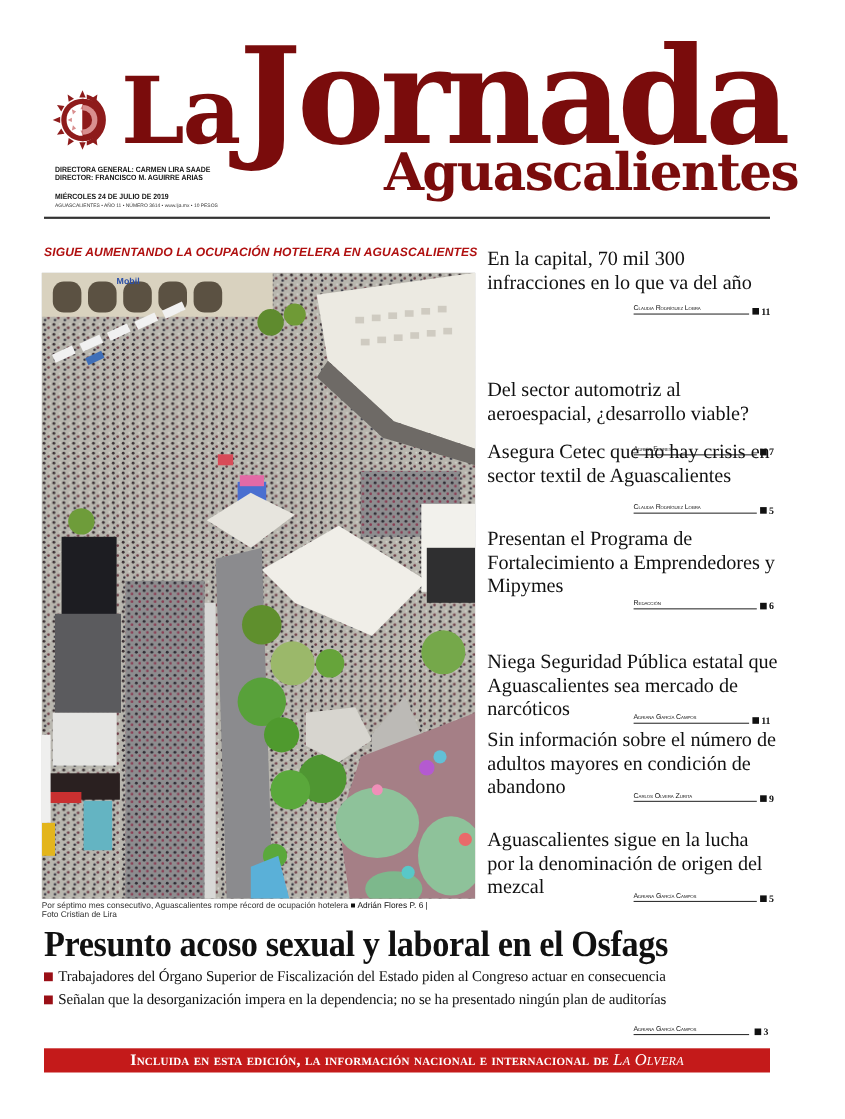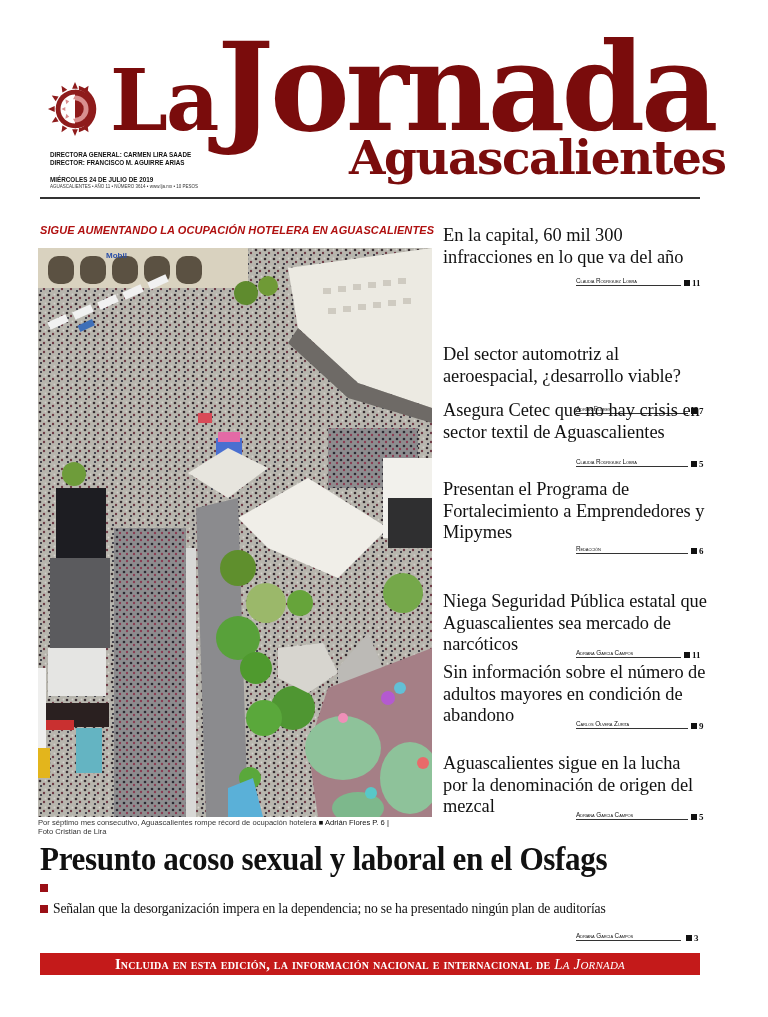--- a/index.html
+++ b/index.html
@@ -255,21 +255,21 @@
 <div class="photo-caption">
   <span>Por séptimo mes consecutivo, Aguascalientes rompe récord de ocupación hotelera</span>
   <span class="sq">■</span>
   <span class="credit">Adrián Flores P. 6 |</span><br>
   <span>Foto Cristian de Lira</span>
 </div>
 
 <div class="stories">
 
   <article class="story" style="top:0px;">
-    <div class="story-headline">En la capital, 60 mil 300 infracciones en lo que va del año</div>
+    <div class="story-headline">En la capital, 70 mil 300 infracciones en lo que va del año</div>
     <div class="byline-row" style="left:133px; top:49px; width:130px;">
       <span class="byline">Claudia Rodríguez Lobra</span>
       <div class="byline-line" style="width:105px;"></div>
       <span class="page-ref" style="left:108px;"><span class="sq"></span><span>11</span></span>
     </div>
   </article>
 
   <article class="story" style="top:88px;margin-top:31px;">
     <div class="story-headline">Del sector automotriz al aeroespacial, ¿desarrollo viable?</div>
     <div class="byline-row" style="left:133px; top:58px; width:130px;">
@@ -320,27 +320,27 @@
     <div class="byline-row" style="left:133px; top:55px; width:130px;">
       <span class="byline">Adriana García Campos</span>
       <div class="byline-line" style="width:112px;"></div>
       <span class="page-ref" style="left:115px;"><span class="sq"></span><span>5</span></span>
     </div>
   </article>
 </div>
 
 <h1 class="main-headline">Presunto acoso sexual y laboral en el Osfags</h1>
 <div class="deck" style="top:880px;">
-  <span class="bullet"></span>
+  <span class="bullet"></span><span>Trabajadores del Órgano Superior de Fiscalización del Estado piden al Congreso actuar en consecuencia</span>
 </div>
 <div class="deck" style="top:901px;">
   <span class="bullet"></span><span>Señalan que la desorganización impera en la dependencia; no se ha presentado ningún plan de auditorías</span>
 </div>
 <div class="byline-row" style="left:576px; top:929px; width:130px;">
   <span class="byline">Adriana García Campos</span>
   <div class="byline-line" style="width:105px;"></div>
   <span class="page-ref" style="left:110px;"><span class="sq"></span><span>3</span></span>
 </div>
 
 <div class="banner">
   <span>Incluida en esta edición, la información nacional e internacional de</span>
-  <span class="brand">La Jornada</span>
+  <span class="brand">La Olvera</span>
 </div>
 
 </body></html>

